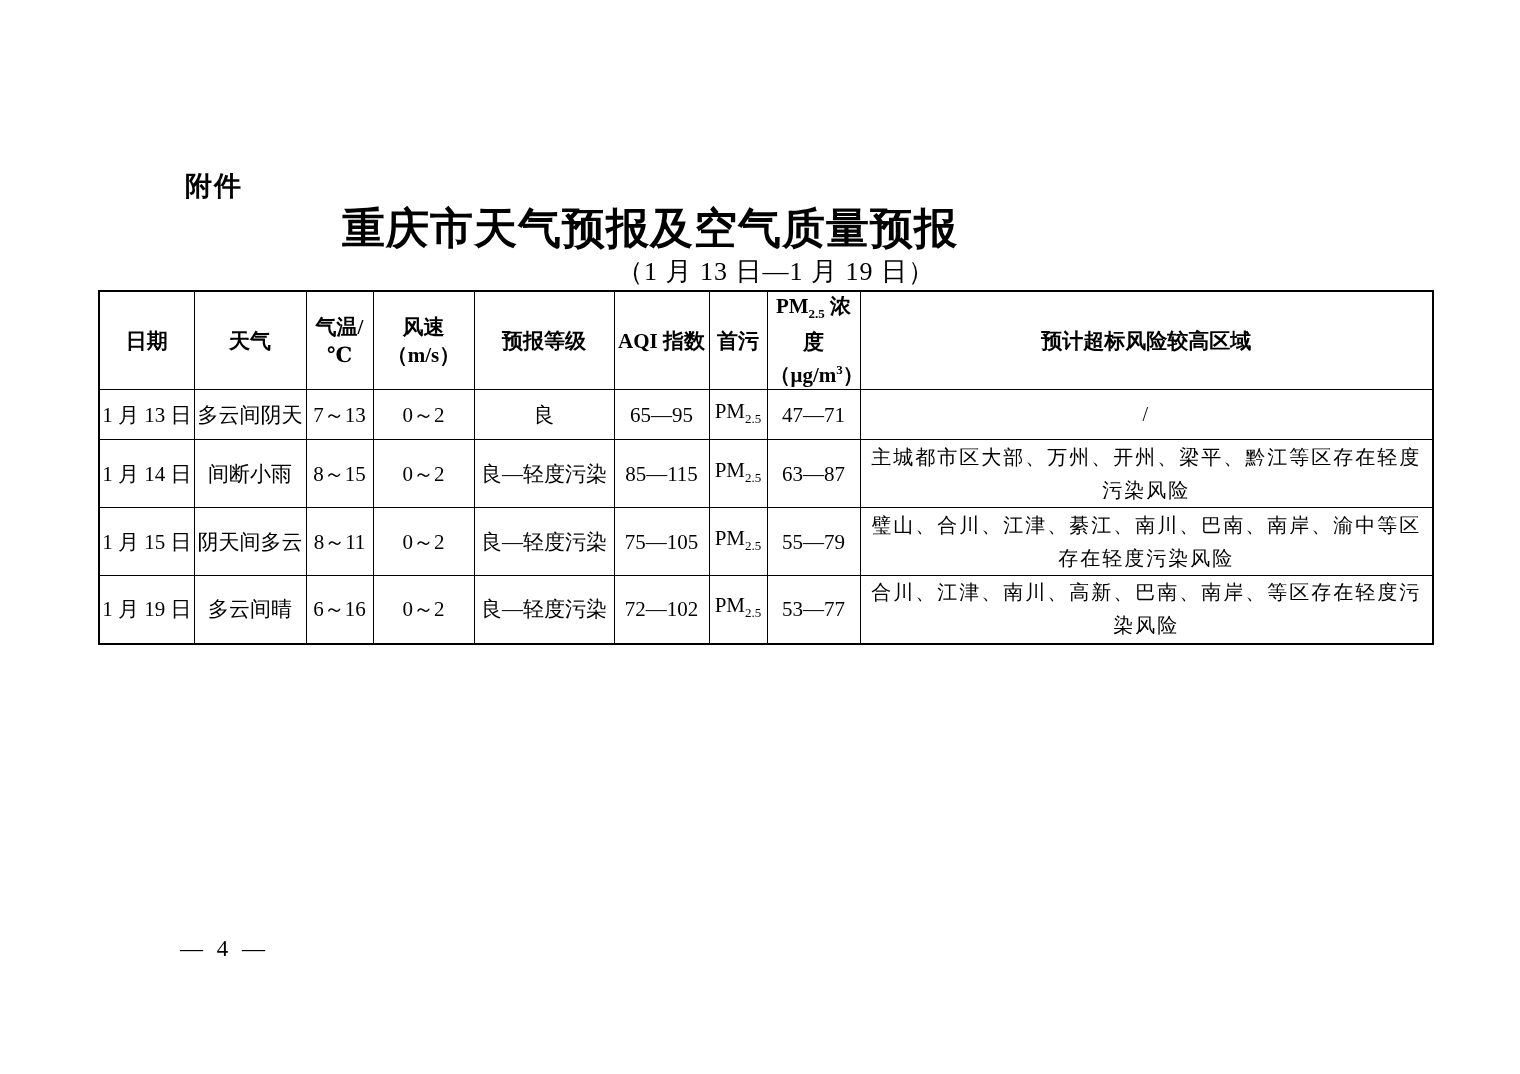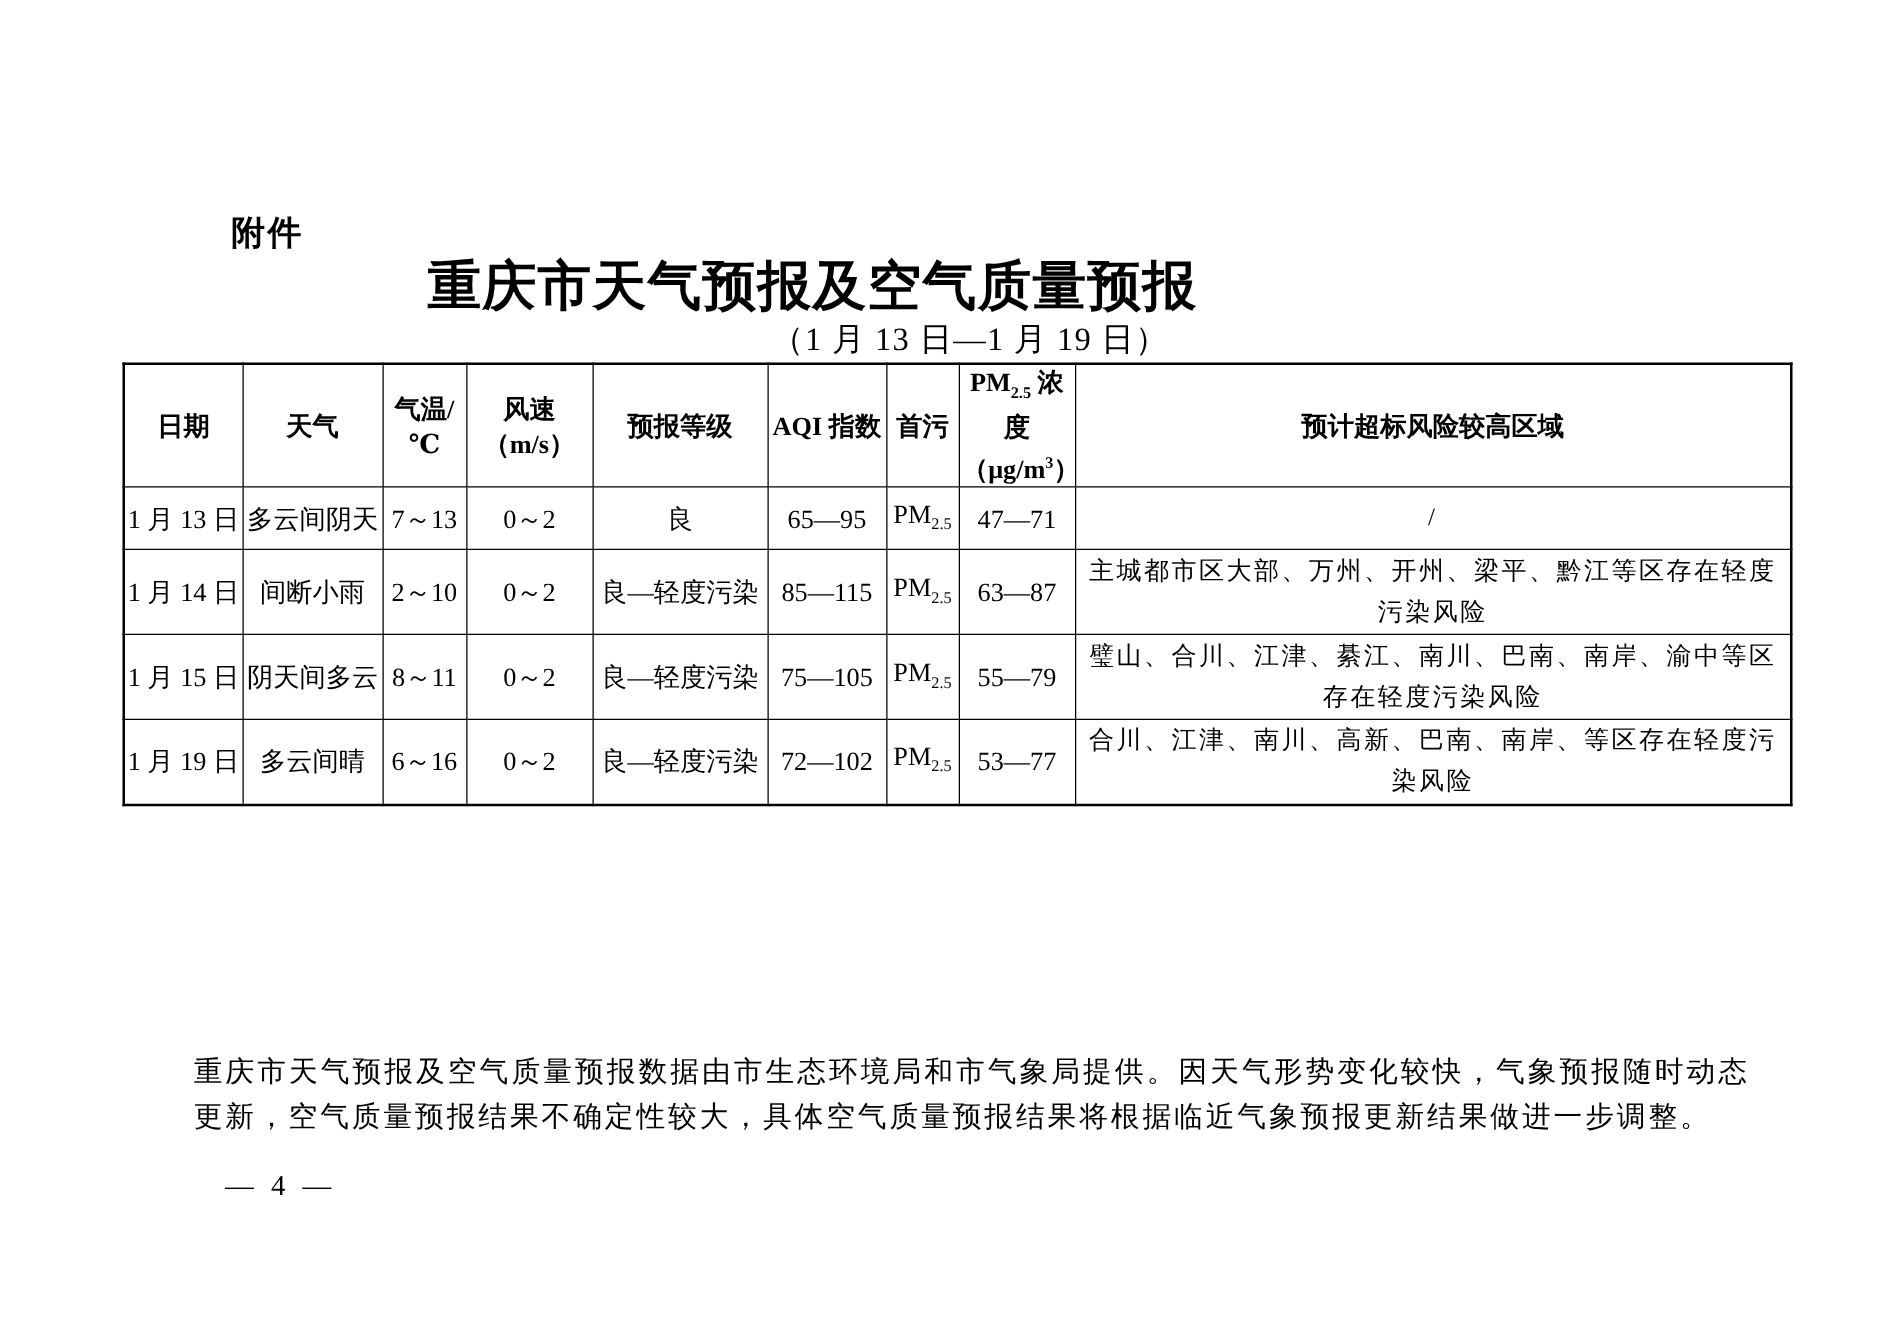--- a/index.html
+++ b/index.html
@@ -135,21 +135,21 @@
           <td>0～2</td>
           <td>良</td>
           <td>65—95</td>
           <td>PM<sub>2.5</sub></td>
           <td>47—71</td>
           <td class="region">/</td>
         </tr>
         <tr>
           <td>1 月 14 日</td>
           <td>间断小雨</td>
-          <td>2～10</td>
+          <td>8～15</td>
           <td>0～2</td>
           <td>良—轻度污染</td>
           <td>85—115</td>
           <td>PM<sub>2.5</sub></td>
           <td>63—87</td>
           <td class="region">主城都市区大部、万州、开州、梁平、黔江等区存在轻度污染风险</td>
         </tr>
         <tr>
           <td>1 月 15 日</td>
           <td>阴天间多云</td>
@@ -168,17 +168,16 @@
           <td>0～2</td>
           <td>良—轻度污染</td>
           <td>72—102</td>
           <td>PM<sub>2.5</sub></td>
           <td>53—77</td>
           <td class="region">合川、江津、南川、高新、巴南、南岸、等区存在轻度污染风险</td>
         </tr>
       </tbody>
   </table>
 
-  <p class="footer-note">重庆市天气预报及空气质量预报数据由市生态环境局和市气象局提供。因天气形势变化较快，气象预报随时动态更新，空气质量预报结果不确定性较大，具体空气质量预报结果将根据临近气象预报更新结果做进一步调整。</p>
 
   <div class="page-number">— 4 —</div>
 
 </div>
 
 </body></html>

